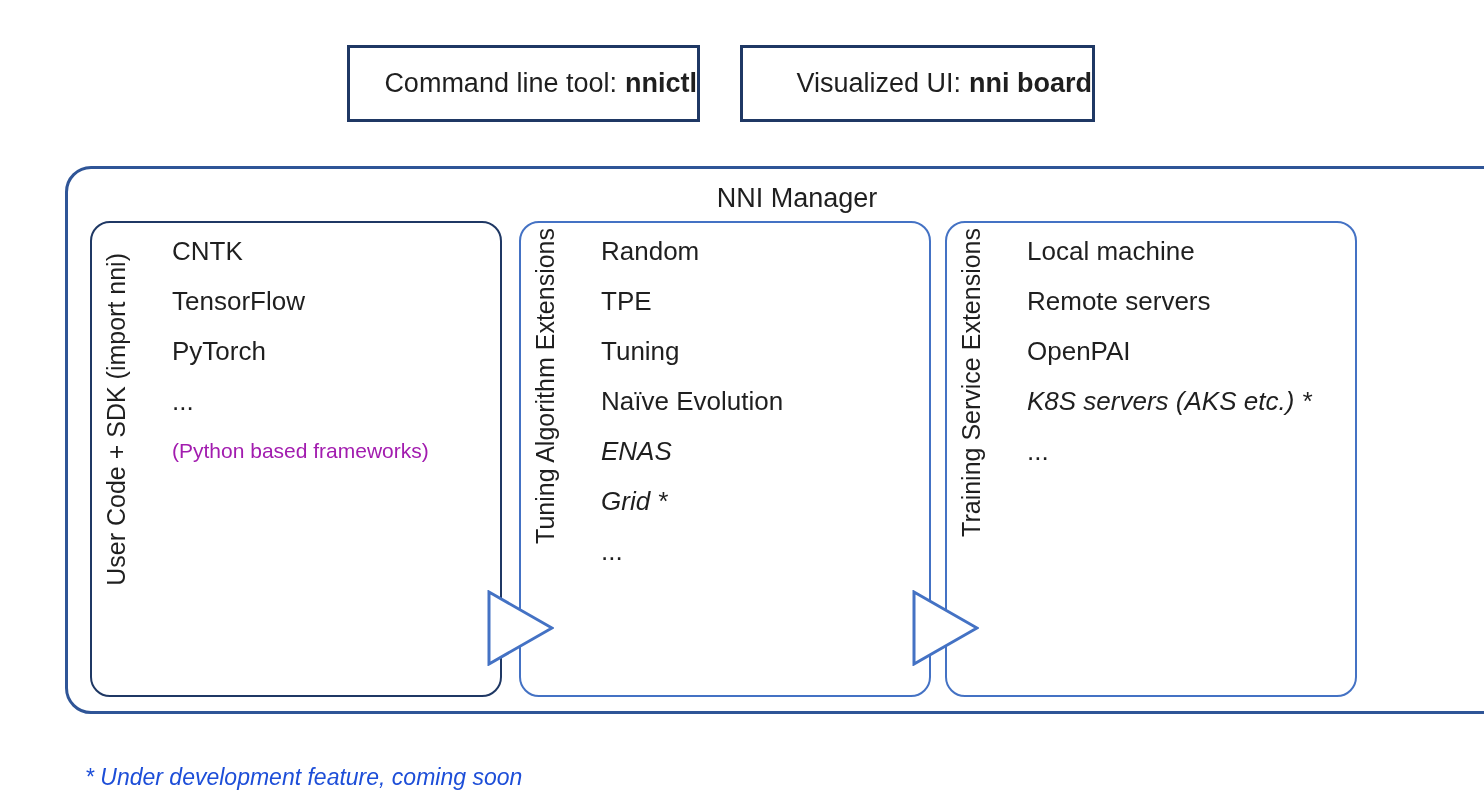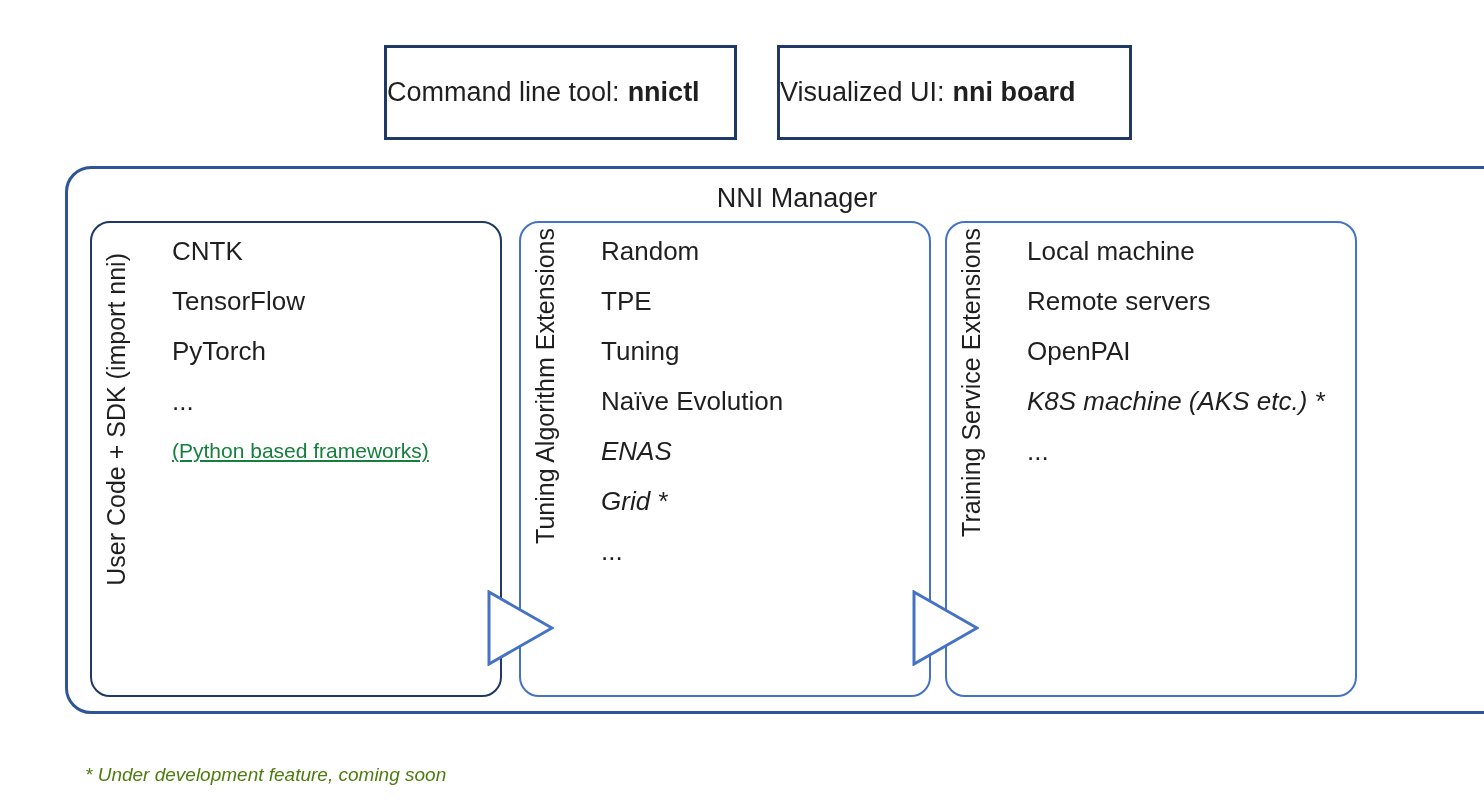--- a/index.html
+++ b/index.html
@@ -13,27 +13,26 @@
     position:relative;
     width:1484px;height:806px;
     background:#fff;
     font-family:"Liberation Sans","DejaVu Sans",sans-serif;
     font-weight:300;
     color:var(--ink);
     overflow:hidden;
   }
   
   .top-box{
-    position:absolute;top:45px;height:95px;
+    position:absolute;top:45px;height:77px;
     border:3px solid var(--navy);
     box-sizing:border-box;
-    display:flex;align-items:center;justify-content:flex-start;
+    display:flex;align-items:center;justify-content:flex-end;
     font-size:27px;white-space:nowrap;
     background:#fff;
-    margin-left:37px;
   }
   .top-box .bold{font-weight:700;margin-left:8px;}
   #topbox1{left:347px;width:353px;}
   #topbox2{left:740px;width:355px;}
 
   
   .outer-box{
     position:absolute;left:65px;top:166px;width:1464px;height:548px;
     border:3px solid var(--outer);border-radius:26px;
     box-sizing:border-box;background:#fff;
@@ -63,30 +62,30 @@
   #col1 .side-label{top:30px;}
   #col2 .side-label{top:5px;}
   #col3 .side-label{top:5px;}
 
   .items{
     position:absolute;left:80px;top:3px;right:8px;
     line-height:50px;font-size:26px;
   }
   .items .item{white-space:nowrap;}
   .items .item.italic{font-style:italic;}
-  .items .item.small{font-size:21px;color:#15803d;text-decoration:underline;}
+  .items .item.small{font-size:21px;color:#a21caf;}
 
   
   .arrow{position:absolute;width:67px;height:76px;z-index:5;}
   #arrow1{left:419px;top:421px;}
   #arrow2{left:844px;top:421px;}
 
   .footnote{
     position:absolute;left:85px;top:764px;
-    font-style:italic;font-size:19px;color:#4d7c0f;
+    font-style:italic;font-size:23px;color:#1d4ed8;
     white-space:nowrap;
     text-align:center;
   }
 </style>
 </head>
 <body>
 
 <div class="canvas">
 
   <div class="top-box" id="topbox1">
@@ -125,21 +124,21 @@
           <div class="item normal">...</div>
         </div>
     </div>
 
     <div class="col" id="col3">
       <div class="side-label">Training Service Extensions</div>
       <div class="items">
           <div class="item normal">Local machine</div>
           <div class="item normal">Remote servers</div>
           <div class="item normal">OpenPAI</div>
-          <div class="item italic">K8S machine (AKS etc.) *</div>
+          <div class="item italic">K8S servers (AKS etc.) *</div>
           <div class="item normal">...</div>
         </div>
     </div>
 
     <svg class="arrow" id="arrow1" viewBox="0 0 67 76">
       <polygon points="2,2 65,38 2,74" fill="#ffffff" stroke="#4472C4" stroke-width="3" stroke-linejoin="miter"></polygon>
     </svg>
     <svg class="arrow" id="arrow2" viewBox="0 0 67 76">
       <polygon points="2,2 65,38 2,74" fill="#ffffff" stroke="#4472C4" stroke-width="3" stroke-linejoin="miter"></polygon>
     </svg>

